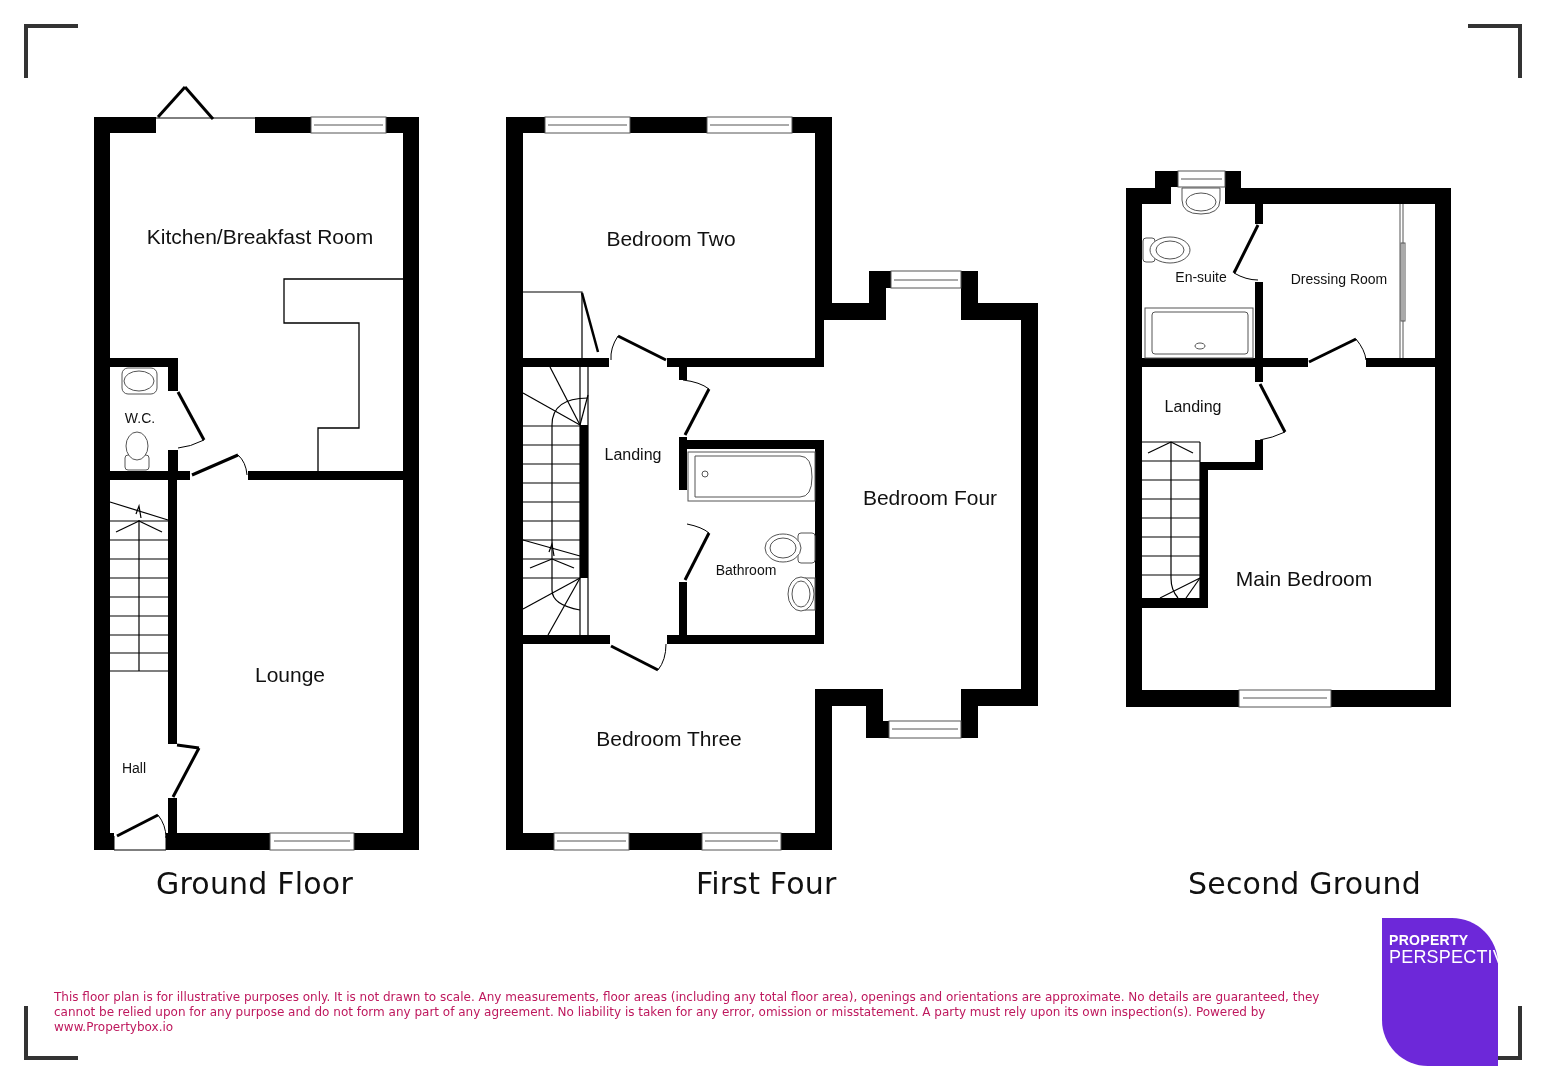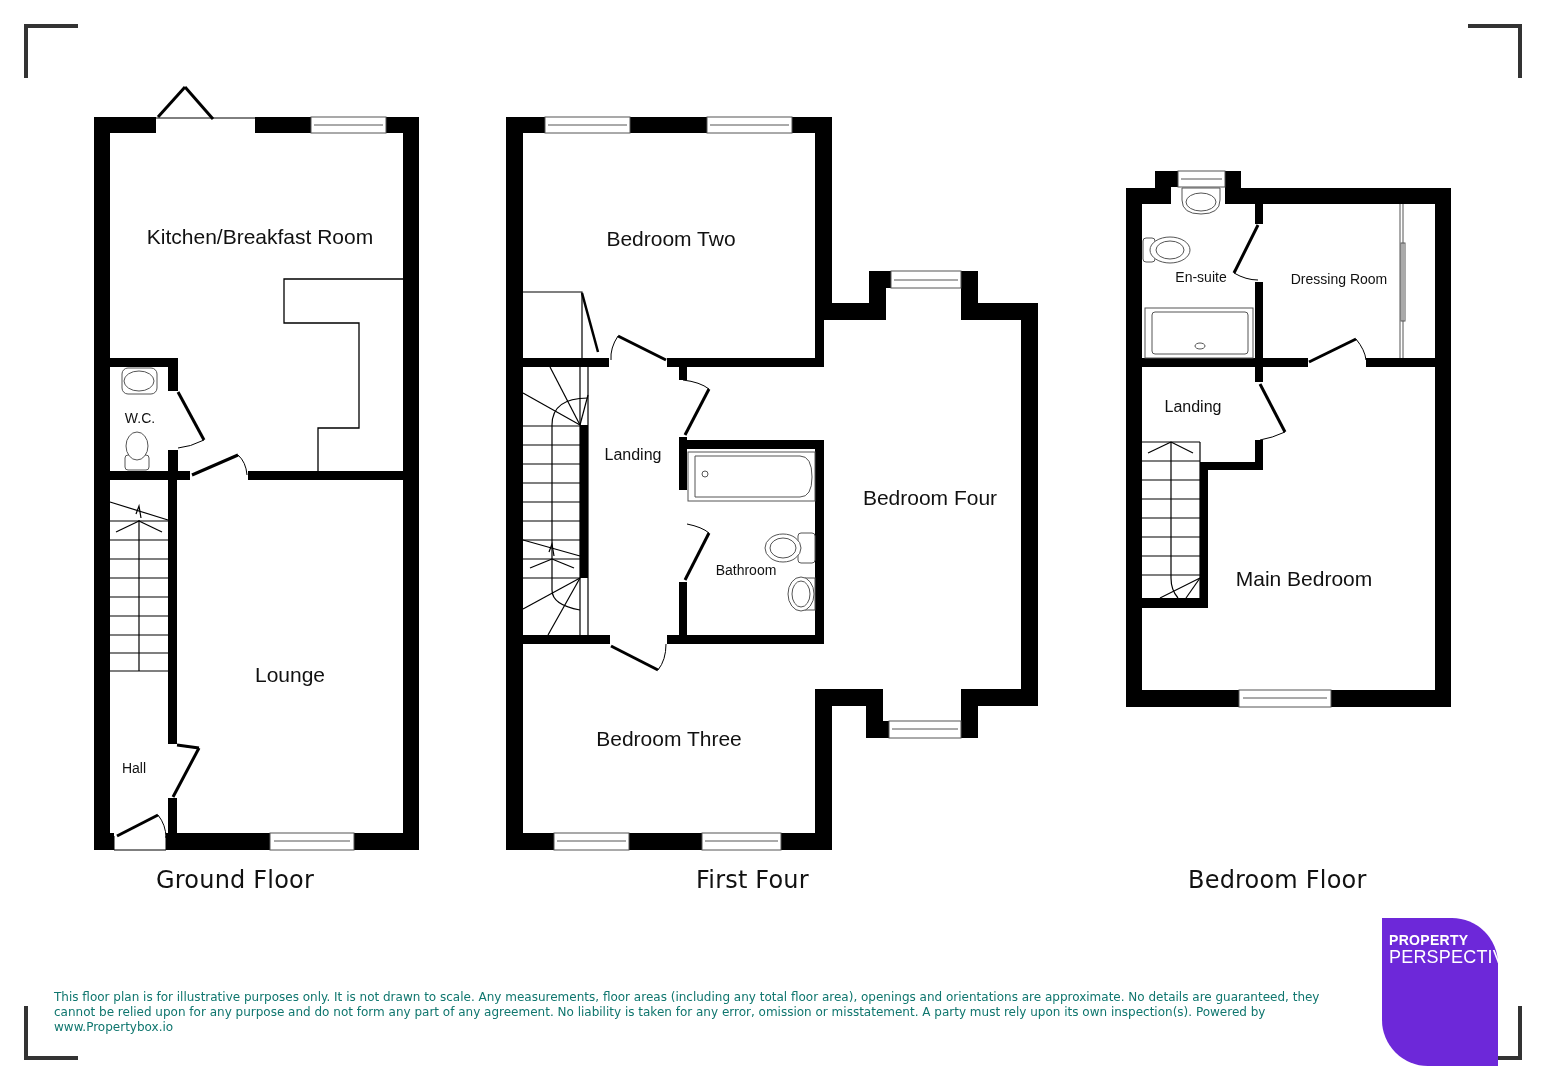--- a/index.html
+++ b/index.html
@@ -1,20 +1,20 @@
 <!DOCTYPE html>
 <html><head>
 <meta charset="utf-8">
 <style>
   html, body { margin:0; padding:0; background:#ffffff; }
   body { width:1544px; height:1080px; position:relative; overflow:hidden; font-family:"Liberation Sans", sans-serif; }
   svg.plan { position:absolute; left:0; top:0; }
   .room-label { font-family:"Liberation Sans", sans-serif; fill:#111; }
-  .floor-title { position:absolute; font-family:"DejaVu Sans", sans-serif; font-size:24px; color:#111; top:866px; letter-spacing:0.2px; }
-  .disclaimer { position:absolute; left:54px; top:990px; width:1290px; font-family:"DejaVu Sans", sans-serif; font-size:12px; line-height:15px; color:#0f766e; }
+  .floor-title { position:absolute; font-family:"DejaVu Sans", sans-serif; font-size:30px; color:#111; top:866px; letter-spacing:0.2px; }
+  .disclaimer { position:absolute; left:54px; top:990px; width:1290px; font-family:"DejaVu Sans", sans-serif; font-size:12px; line-height:15px; color:#be185d; }
   .logo { position:absolute; left:1382px; top:918px; width:116px; height:148px; background:#6d28d9; border-radius:0 46px 0 46px; }
   .logo .l1 { position:absolute; left:7px; top:14px; font-size:14px; font-weight:bold; color:#fff; font-family:"Liberation Sans", sans-serif; letter-spacing:0.3px; }
   .logo .l2 { position:absolute; left:7px; top:29px; font-size:18px; color:#fff; font-family:"Liberation Sans", sans-serif; letter-spacing:0.2px; }
   .corner { position:absolute; border-color:#333; border-style:solid; width:50px; height:50px; }
 </style>
 </head>
 <body>
 
 <div class="corner" style="left:24px;top:24px;border-width:4px 0 0 4px;"></div>
 <div class="corner" style="left:1468px;top:24px;border-width:4px 4px 0 0;"></div>
@@ -298,20 +298,20 @@
     </g>
     <text class="room-label" x="1201" y="282" font-size="14" text-anchor="middle">En-suite</text>
     <text class="room-label" x="1339" y="284" font-size="14" text-anchor="middle">Dressing Room</text>
     <text class="room-label" x="1193" y="412" font-size="16" text-anchor="middle">Landing</text>
     <text class="room-label" x="1304" y="586" font-size="21" text-anchor="middle">Main Bedroom</text>
   </g>
 </svg>
 
 <div class="floor-title" style="left:156px;">Ground Floor</div>
 <div class="floor-title" style="left:696px;">First Four</div>
-<div class="floor-title" style="left:1188px;">Bedroom Floor</div>
+<div class="floor-title" style="left:1188px;">Second Ground</div>
 
 <div class="logo">
   <span class="l1">PROPERTY</span>
   <span class="l2">PERSPECTIVE</span>
 </div>
 
 <div class="disclaimer">This floor plan is for illustrative purposes only. It is not drawn to scale. Any measurements, floor areas (including any total floor area), openings and orientations are approximate. No details are guaranteed, they cannot be relied upon for any purpose and do not form any part of any agreement. No liability is taken for any error, omission or misstatement. A party must rely upon its own inspection(s). Powered by www.Propertybox.io</div>
 
 </body></html>

